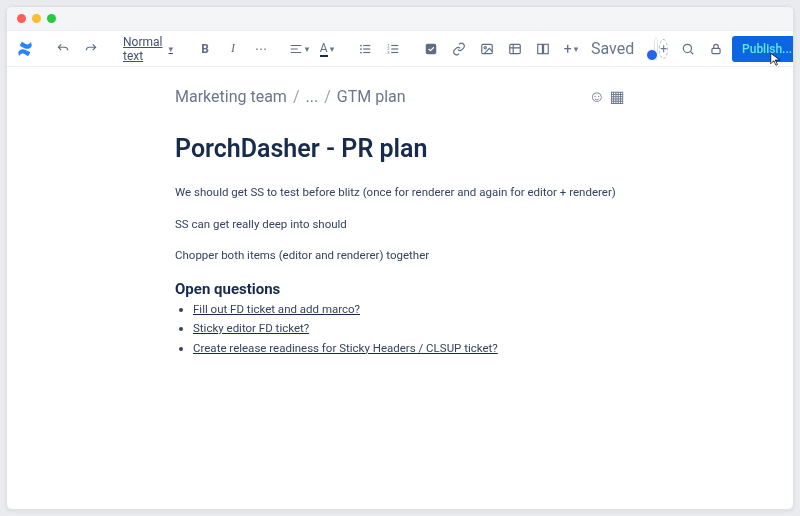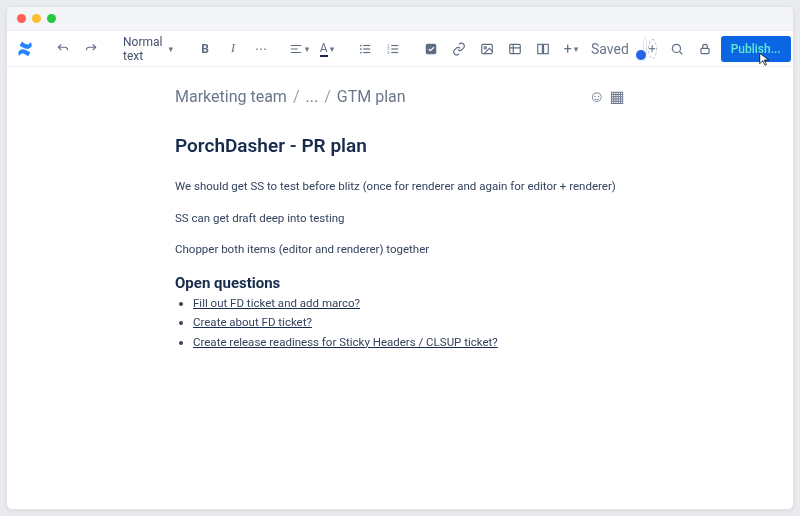--- a/index.html
+++ b/index.html
@@ -57,26 +57,26 @@
       border-radius: 3px;
       color: #5e6c84;
       font-size: 12px;
       cursor: pointer;
     }
     .tb-btn svg { width: 14px; height: 14px; }
     .logo svg { width: 18px; height: 18px; }
     .style-select {
       display: flex; align-items: center; gap: 4px;
       font-size: 12px; color: #42526e; padding: 0 6px;
-      height: 24px; border-radius: 3px; cursor: pointer;
+      height: 24px; border-radius: 3px; cursor: pointer; text-decoration: underline;
     }
     .bold { font-weight: 700; }
     .italic { font-style: italic; font-family: Georgia, serif; }
     .underline-a { position: relative; }
-    .saved-label { font-size: 14px; color: #6b778c; margin-right: 11px; }
+    .saved-label { font-size: 16px; color: #6b778c; margin-right: 17px; }
     .avatar {
       width: 22px; height: 22px; border-radius: 50%;
       background: linear-gradient(135deg,#ffb84d,#ff8b3d);
       border: 1.5px solid #fff; box-shadow: 0 0 0 1px #d9dde3;
       position: relative;
     }
     .avatar::after {
       content: ''; position: absolute; right: -2px; bottom: -2px;
       width: 10px; height: 10px; background: #2563eb; border-radius: 50%;
       border: 1.5px solid #fff; font-size: 7px;
@@ -116,21 +116,21 @@
       display: flex; align-items:center; gap: 6px;
       font-size: 16px; color: #6b778c; margin-bottom: 28px;
     }
     .breadcrumbs span { cursor: pointer; }
     .bc-sep { color: #9aa4b3; }
     .bc-actions { margin-left: auto; display:flex; gap:4px; }
     .bc-icon { width:16px; height:16px; display:flex; align-items:center;
       justify-content:center; color:#6b778c; border-radius:3px; cursor:pointer; }
 
     .page h1 {
-      font-size: 19px; font-weight: 600; color: #172b4d;
+      font-size: 25px; font-weight: 600; color: #172b4d;
       margin-bottom: 20px;
     }
     .body-lines p {
       font-size: 11.5px; line-height: 1.7; color: #34435e; margin-top: 12px;
     }
     .section-h {
       font-size: 15px; font-weight: 700; color:#172b4d;
       margin-top: 14px; margin-bottom: 2px;
     }
     ul.q-list { list-style: disc; padding-left: 18px; text-decoration: underline; }
@@ -289,27 +289,27 @@
         <div class="bc-actions">
           <div class="bc-icon">☺</div>
           <div class="bc-icon">▦</div>
         </div>
       </div>
 
       <h1>PorchDasher - PR plan</h1>
 
       <div class="body-lines">
         <p>We should get SS to test before blitz (once for renderer and again for editor + renderer)</p>
-        <p>SS can get draft deep into testing</p>
+        <p>SS can get really deep into should</p>
         <p>Chopper both items (editor and renderer) together</p>
       </div>
 
       <div class="section-h">Open questions</div>
       <ul class="q-list">
         <li>Fill out FD ticket and add marco?</li>
-        <li>Create about FD ticket?</li>
+        <li>Sticky editor FD ticket?</li>
         <li>Create release readiness for Sticky Headers / CLSUP ticket?</li>
       </ul>
 
     </div>
   </div>
 
 </div>
 
 </body></html>

